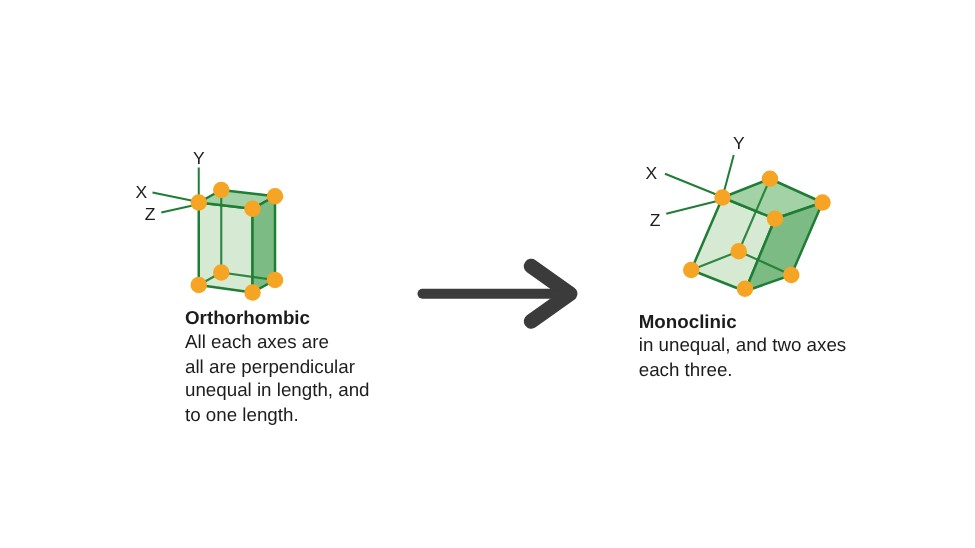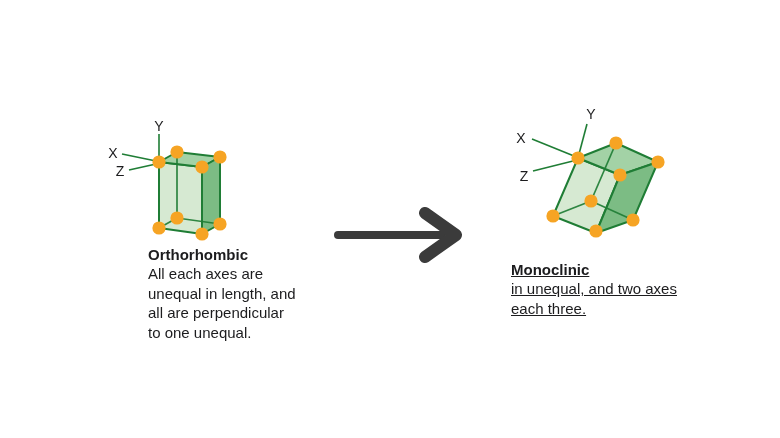--- a/index.html
+++ b/index.html
@@ -102,24 +102,24 @@
       <circle class="dot" cx="553" cy="216" r="6.6"></circle>
       <circle class="dot" cx="591" cy="201" r="6.6"></circle>
       <circle class="dot" cx="633" cy="220" r="6.6"></circle>
       <circle class="dot" cx="596" cy="231" r="6.6"></circle>
     </g>
   </svg>
 
   <div class="caption" style="left:128px;top:245px;margin-left:20px;">
     <div class="title">Orthorhombic</div>
     <div>All each axes are</div>
+    <div>all are perpendicular</div>
     <div>unequal in length, and</div>
-    <div>all are perpendicular</div>
-    <div>to one unequal.</div>
+    <div>to one length.</div>
   </div>
 
-  <div class="caption" style="left:511px;top:260px;text-decoration:underline;">
+  <div class="caption" style="left:511px;top:248px;">
     <div class="title">Monoclinic</div>
     <div>in unequal, and two axes</div>
     <div>each three.</div>
   </div>
 
 </div>
 
 </body></html>

